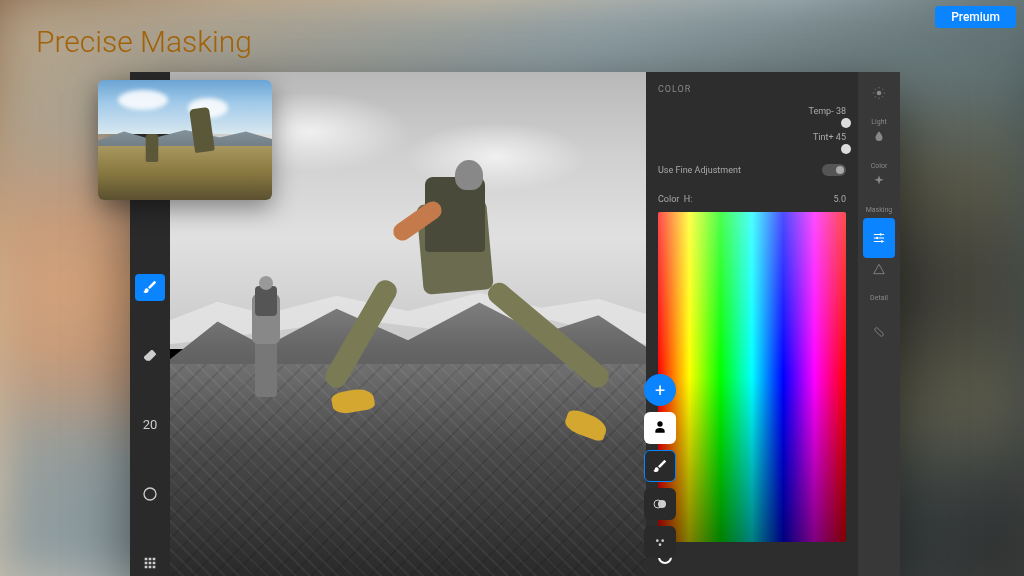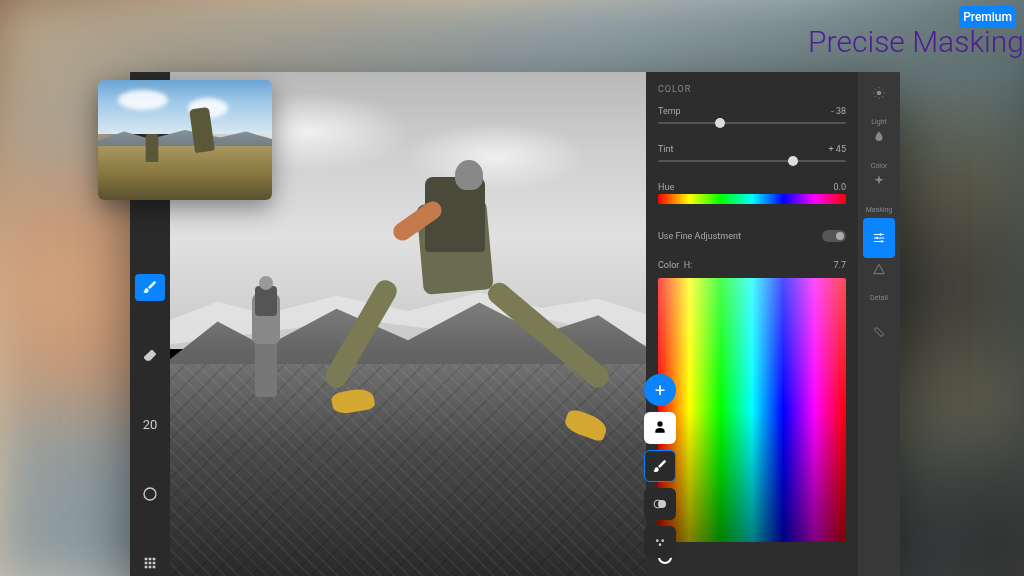--- a/index.html
+++ b/index.html
@@ -11,26 +11,26 @@
   }
   .blur-bg {
     position: absolute; inset: 0;
     filter: blur(24px);
     background: radial-gradient(ellipse at 15% 50%, #d9a57a 0%, #c49a7a 20%, transparent 40%),
                 radial-gradient(ellipse at 85% 50%, #3a3a35 0%, #5a5a4a 30%, transparent 50%),
                 linear-gradient(135deg, #b8a488 0%, #8a9aa0 40%, #5a6a6a 70%, #2a2a2a 100%);
   }
   .premium-badge {
     position: absolute; top: 6px; right: 8px; z-index: 50;
-    background: #0a84ff; color: #fff; padding: 4px 4px;
+    background: #0a84ff; color: #fff; padding: 4px 16px;
     border-radius: 4px; font-size: 12px; font-weight: 500;
   }
   .headline {
     position: absolute; top: 24px; left: 0; right: 0; z-index: 10;
-    text-align: right; color: #4c1d95; font-size: 30px; font-weight: 300;
+    text-align: left; color: #a16207; font-size: 30px; font-weight: 300; padding-left: 36px;
   }
   .app-window {
     position: absolute; left: 130px; top: 72px; width: 770px; height: 504px;
     background: #1a1a1a; border-radius: 8px 8px 0 0; display: flex;
     box-shadow: 0 20px 60px rgba(0,0,0,0.5);
   }
   .left-toolbar {
     width: 40px; background: #2a2a2a; display: flex; flex-direction: column;
     align-items: center; padding-top: 170px; gap: 10px;
   }
@@ -121,21 +121,21 @@
   }
   .top-actions {
     position: absolute; top: 6px; right: 10px; display: flex; gap: 14px;
     color: #888; font-size: 12px; opacity: 0.5;
   }
   .right-panel {
     width: 212px; background: #2d2d2d; padding: 12px 12px; color: #aaa; font-size: 9px;
     display: flex; flex-direction: column; gap: 8px;
   }
   .panel-title { font-size: 9px; letter-spacing: 1px; color: #888; margin-bottom: 4px; }
-  .slider-row { display: flex; flex-direction: column; gap: 2px; margin-bottom: 12px; }
+  .slider-row { display: flex; flex-direction: column; gap: 2px; margin-bottom: 0; align-items: flex-end; }
   .slider-header { display: flex; justify-content: space-between; font-size: 9px; }
   .slider-track {
     position: relative; height: 2px; background: #555; border-radius: 1px; margin-top: 4px;
   }
   .slider-thumb {
     position: absolute; top: -4px; width: 10px; height: 10px;
     background: #ddd; border-radius: 50%; transform: translateX(-50%);
   }
   .hue-strip {
     height: 10px; border-radius: 2px;
@@ -319,36 +319,29 @@
       <div class="slider-header">
         <span>Tint</span>
         <span>+ 45</span>
       </div>
       <div class="slider-track">
           <div class="slider-thumb" style="left:72%"></div>
         </div>
     </div>
 
 
-    <div class="slider-row">
-      <div class="slider-header">
-        <span>Hue</span>
-        <span>0.0</span>
-      </div>
-      <div class="hue-strip"></div>
-    </div>
 
     <div class="toggle-row">
       <span>Use Fine Adjustment</span>
       <div class="toggle"></div>
     </div>
 
     <div class="slider-header" style="margin-top:4px">
       <span><span>Color</span>&nbsp;&nbsp;<span>H:</span></span>
-      <span>7.7</span>
+      <span>5.0</span>
     </div>
     <div class="color-strip"></div>
     <div class="color-picker-row">
       <div class="picker-circle"></div>
     </div>
   </div>
 
   <div class="side-tabs">
     <div class="side-tab">
       <svg viewBox="0 0 24 24">

